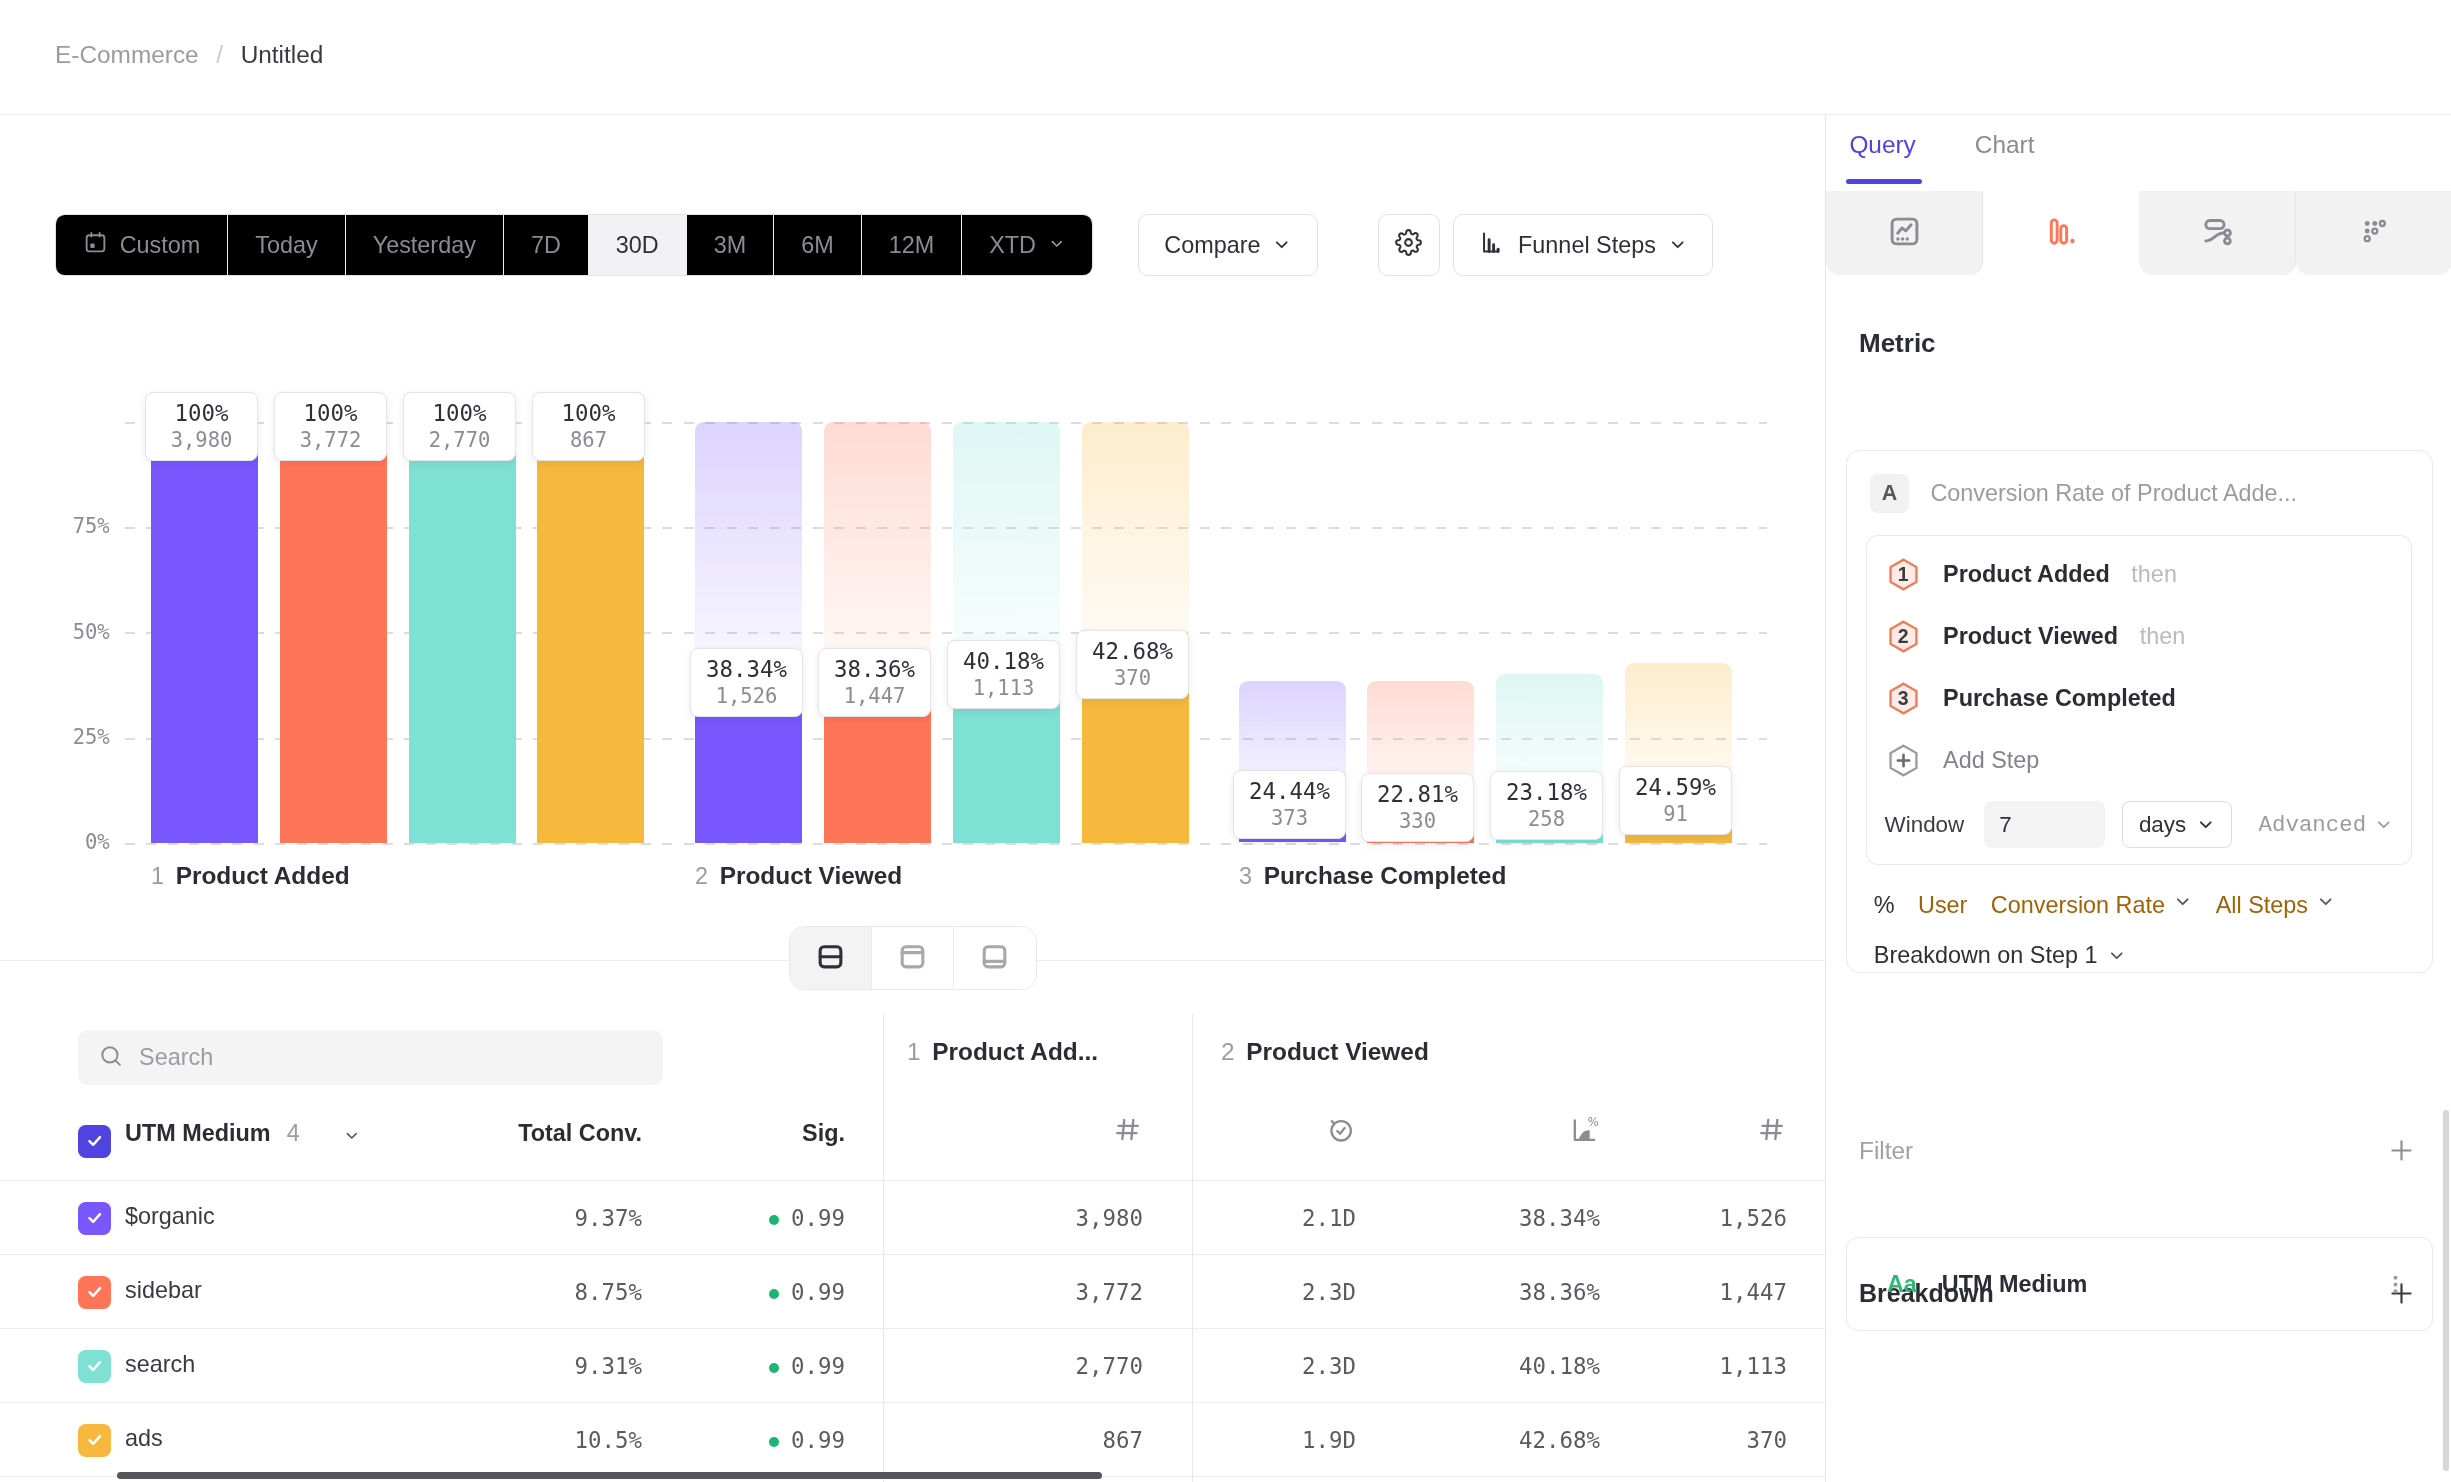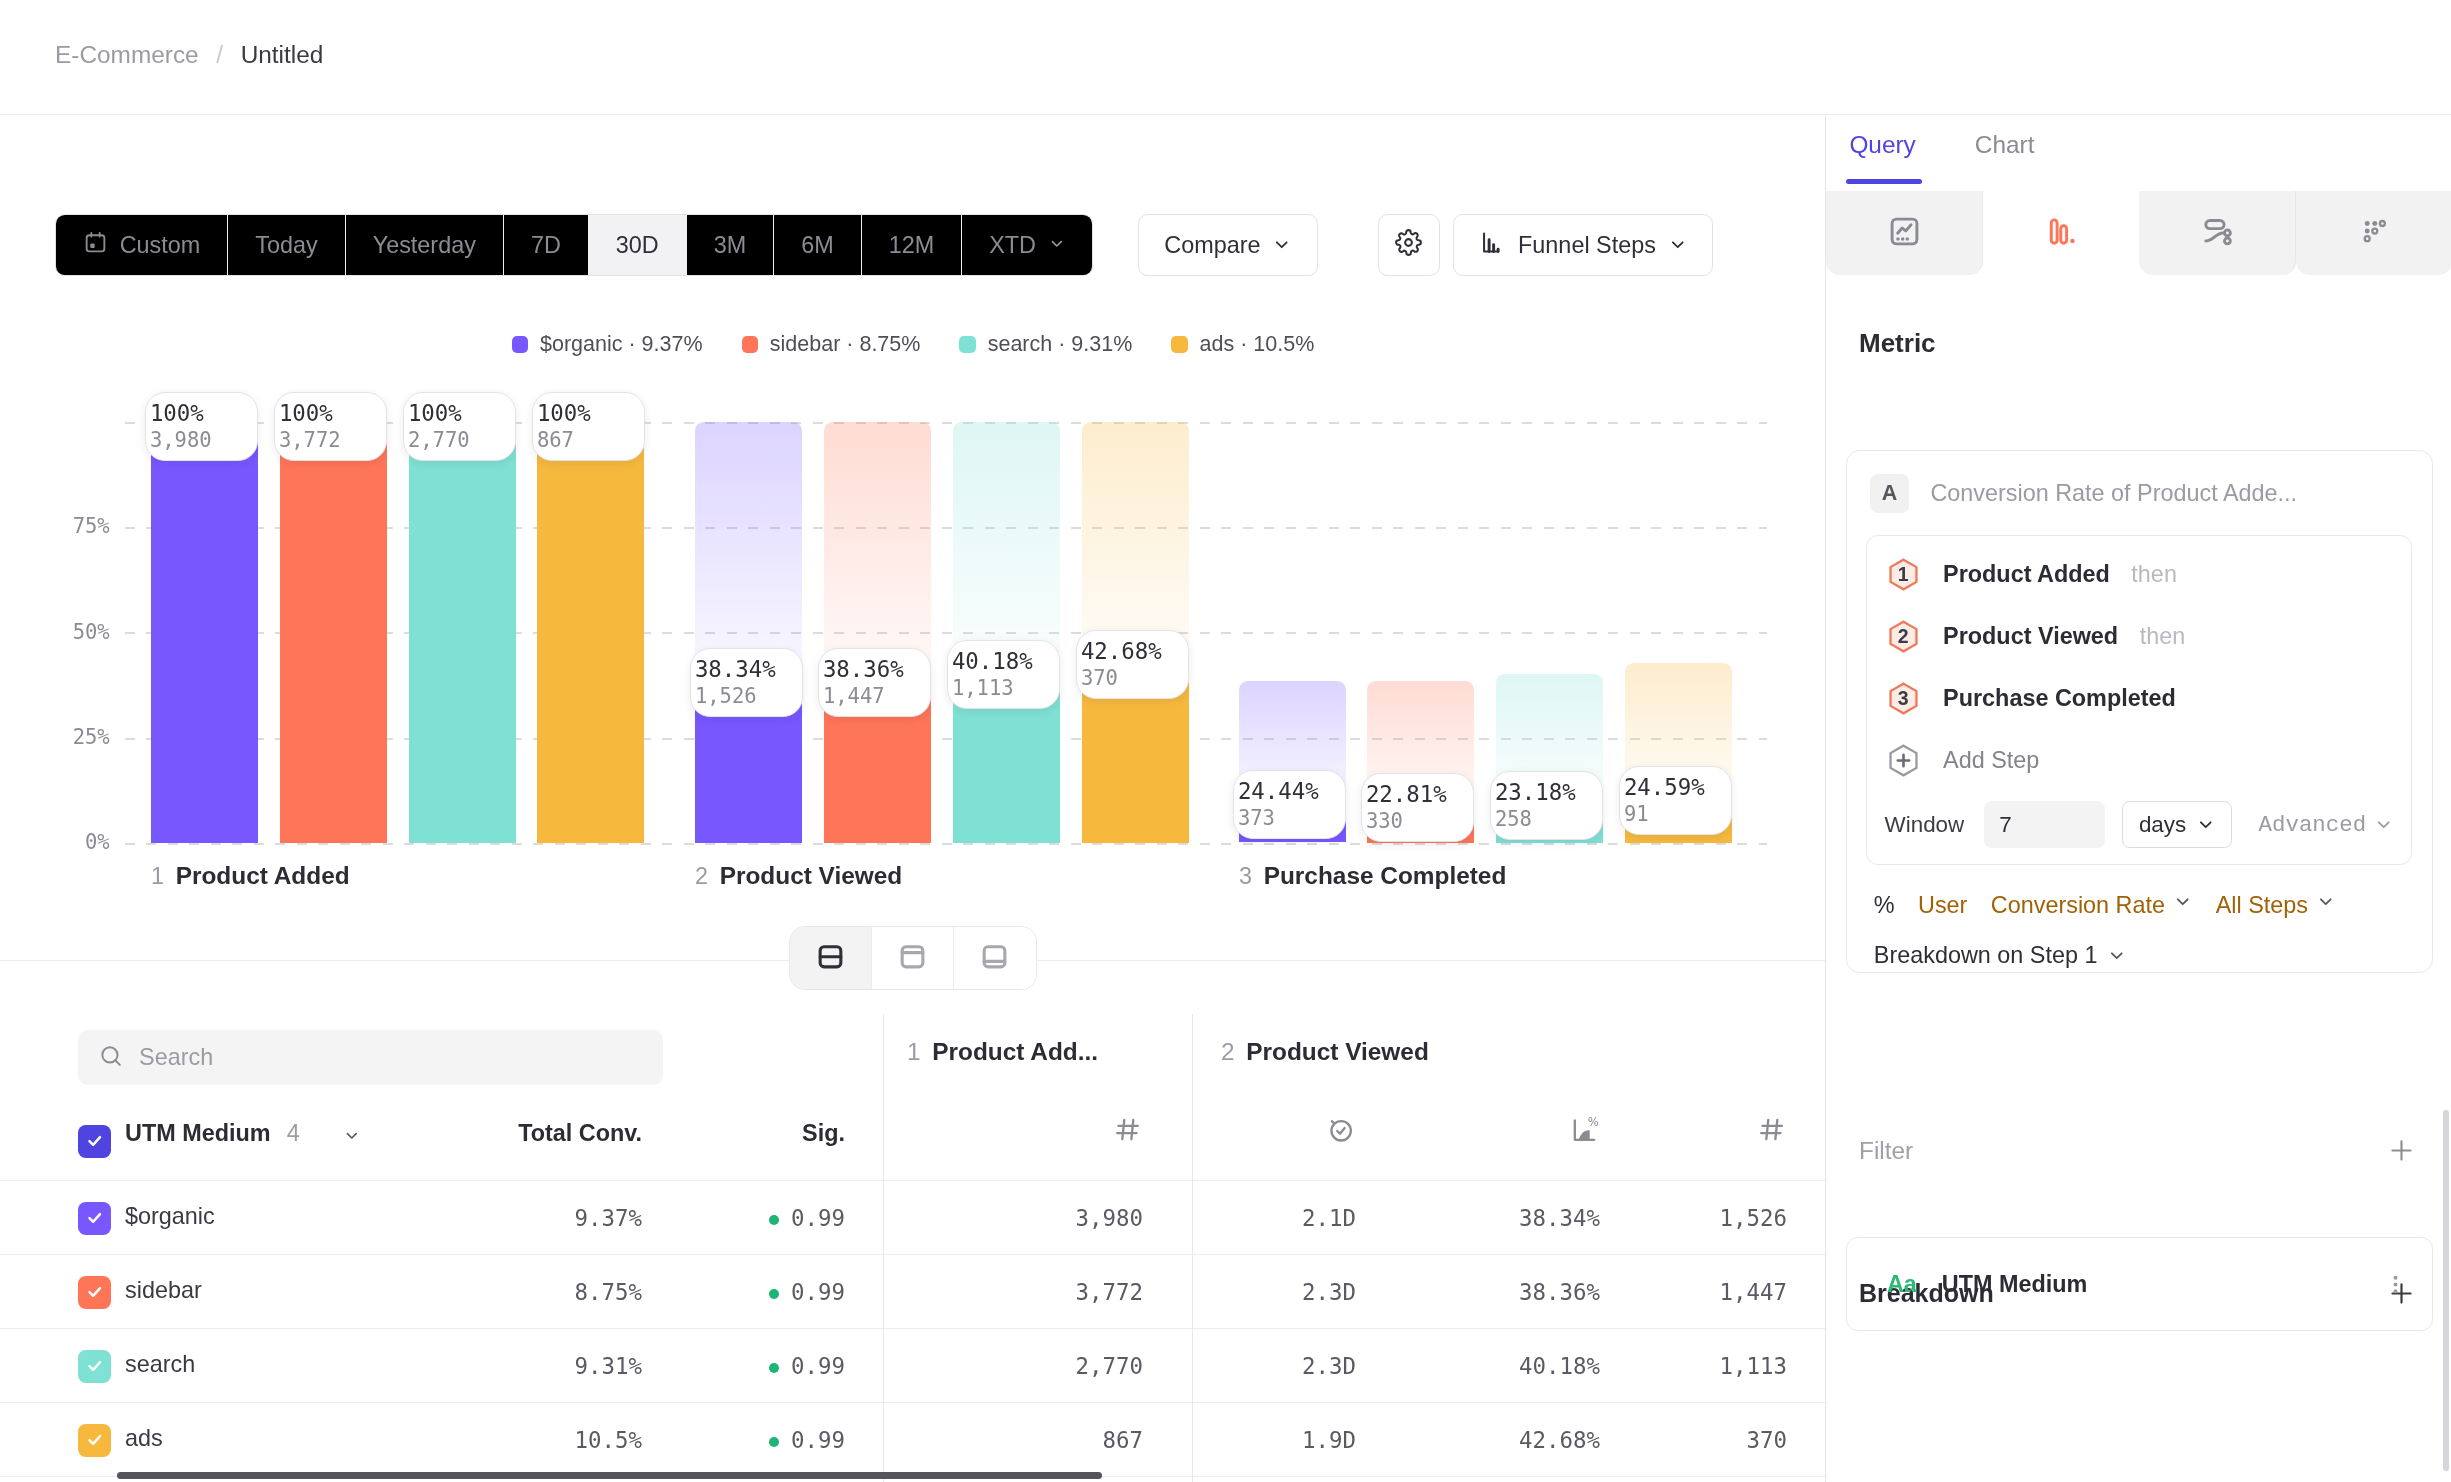--- a/index.html
+++ b/index.html
@@ -49,22 +49,22 @@
   .legend-item { display:flex; align-items:center; gap:11.7px; }
   .legend-swatch { width:16.6px; height:16.6px; border-radius:4.9px; }
 
   
   #chart-area { position:absolute; left:0; top:252px; width:1826px; height:546px; }
   .gridline { position:absolute; left:125px; right:59px; height:2px;
               background:repeating-linear-gradient(90deg,#dcdce0 0 9.8px,transparent 9.8px 21.5px); }
   .ytick { position:absolute; width:98px; text-align:right; left:11.7px; font-size:20.5px; color:#8b8b94; }
   .ghost-bar { position:absolute; width:107px; border-radius:8.8px 8.8px 0 0; }
   .solid-bar { position:absolute; width:107px; border-radius:6.8px 6.8px 0 0; }
-  .bar-label { position:absolute; width:113px; background:#fff; border:1px solid #e4e4e8; border-radius:20px;
-               box-shadow:0 2.9px 8.8px rgba(25,25,35,.08); text-align:left; padding:6.8px 3.9px 7.8px; z-index:3; }
+  .bar-label { position:absolute; width:113px; background:#fff; border:1px solid #e4e4e8; border-radius:8px;
+               box-shadow:0 2.9px 8.8px rgba(25,25,35,.08); text-align:center; padding:6.8px 3.9px 7.8px; z-index:3; }
   .bar-label .pct { display:block; font-size:22.4px; color:#2f2f38; }
   .bar-label .cnt { display:block; font-size:20.5px; color:#8b8b94; margin-top:2px; }
   #step-labels { position:absolute; left:0; top:495px; width:1826px; height:43px; }
   .step-label { position:absolute; display:flex; align-items:baseline; gap:11.7px; }
   .step-label .n { font-size:23.4px; color:#9b9ba3; }
   .step-label .t { font-size:24.4px; font-weight:700; color:#2c2c35; }
 
   
   #splitter { position:absolute; left:0; top:845px; width:1826px; height:1px; background:#ececef; }
   #view-toggles { position:absolute; left:50%; transform:translateX(-50%); top:811px; height:64px; display:flex;
@@ -232,38 +232,20 @@
           <path d="M17 18V20" stroke-width="2.6"></path>
         </svg>
       </span>
       <span>Funnel Steps</span>
       <svg class="chev" viewBox="0 0 24 24">
           <path d="M6 9l6 6 6-6"></path>
         </svg>
     </button>
   </div>
 
-  <div id="legend">
-      <span class="legend-item">
-        <span class="legend-swatch" style="background: rgb(120, 87, 255);"></span>
-        <span>$organic · 9.37%</span>
-      </span>
-      <span class="legend-item">
-        <span class="legend-swatch" style="background: rgb(255, 117, 87);"></span>
-        <span>sidebar · 8.75%</span>
-      </span>
-      <span class="legend-item">
-        <span class="legend-swatch" style="background: rgb(127, 224, 212);"></span>
-        <span>search · 9.31%</span>
-      </span>
-      <span class="legend-item">
-        <span class="legend-swatch" style="background: rgb(246, 185, 61);"></span>
-        <span>ads · 10.5%</span>
-      </span>
-    </div>
 
   <div id="chart-area">
       <div class="gridline" style="top: 476px;"></div>
       <div class="gridline" style="top: 371px;"></div>
       <div class="gridline" style="top: 265px;"></div>
       <div class="gridline" style="top: 160px;"></div>
       <div class="gridline" style="top: 55px;"></div>
       <div class="ytick mono" style="top: 463px;">0%</div>
       <div class="ytick mono" style="top: 358px;">25%</div>
       <div class="ytick mono" style="top: 253px;">50%</div>

